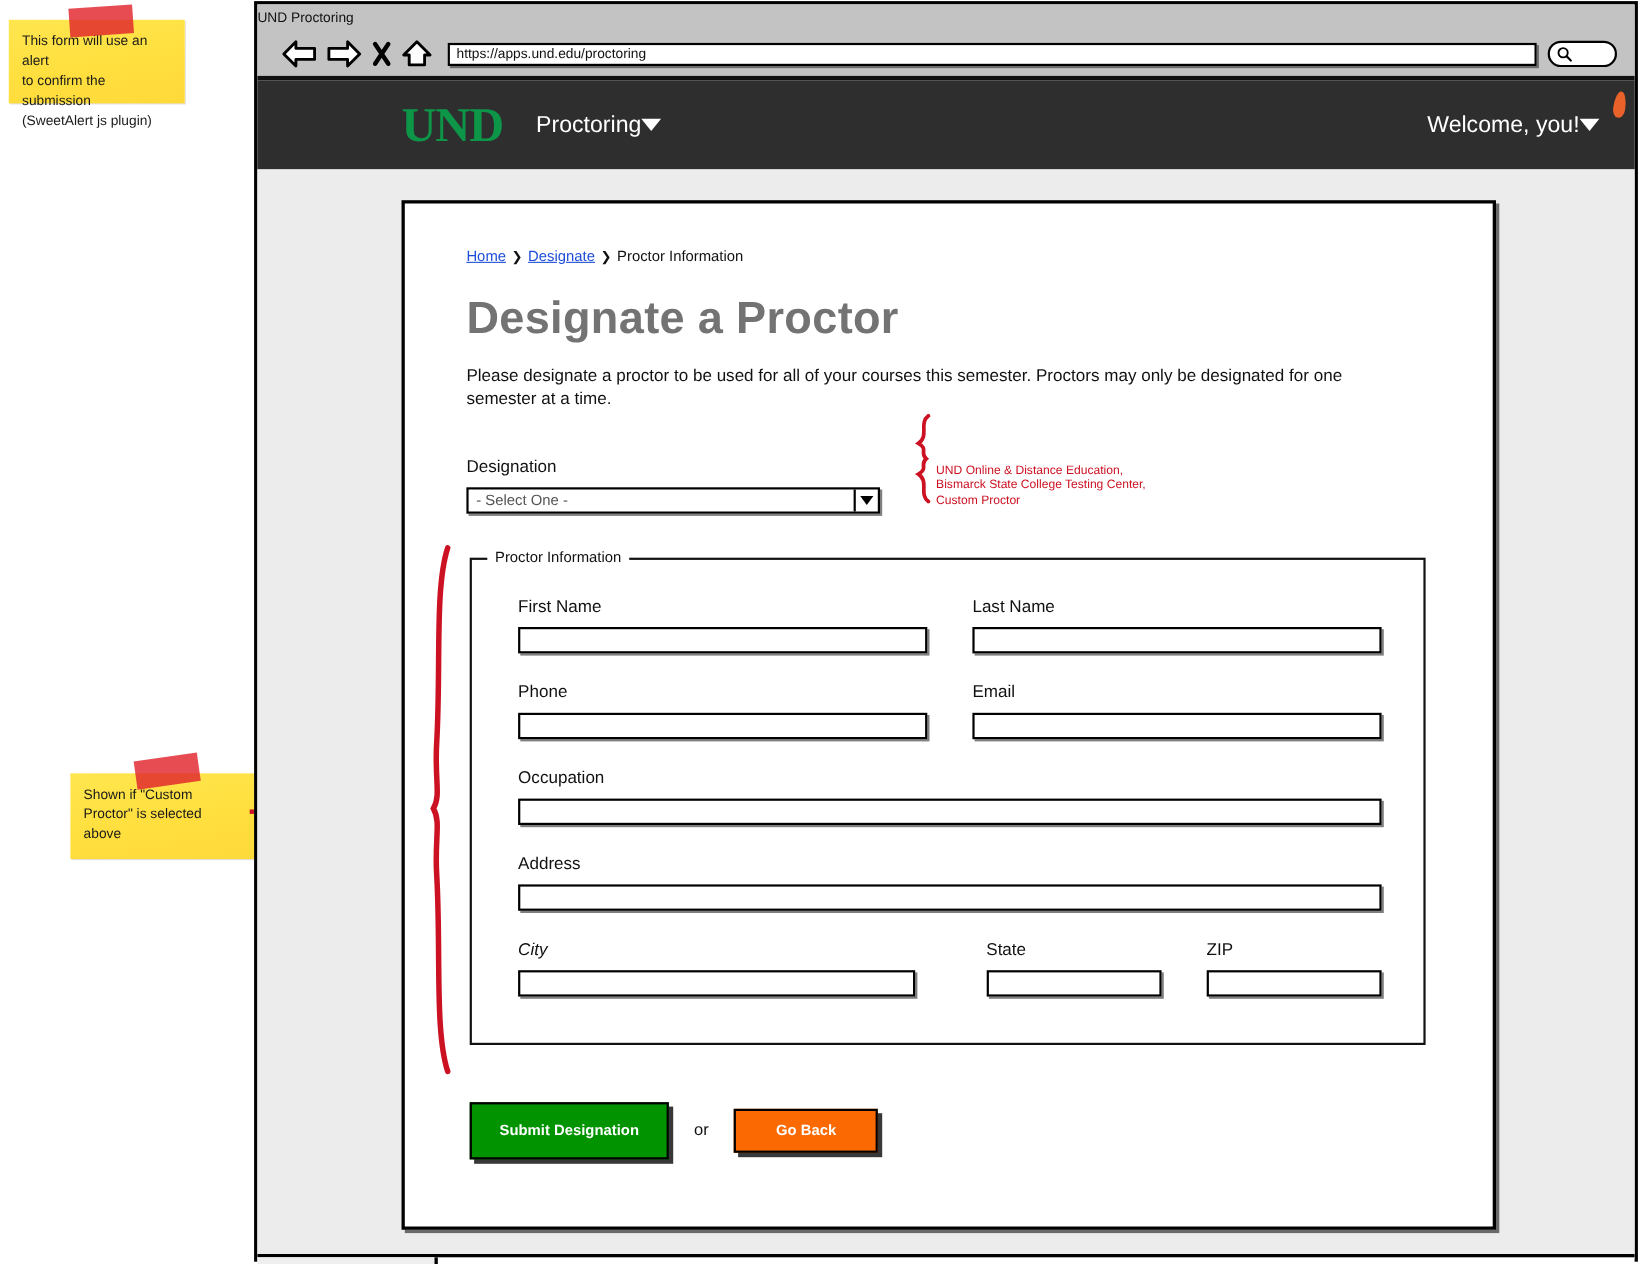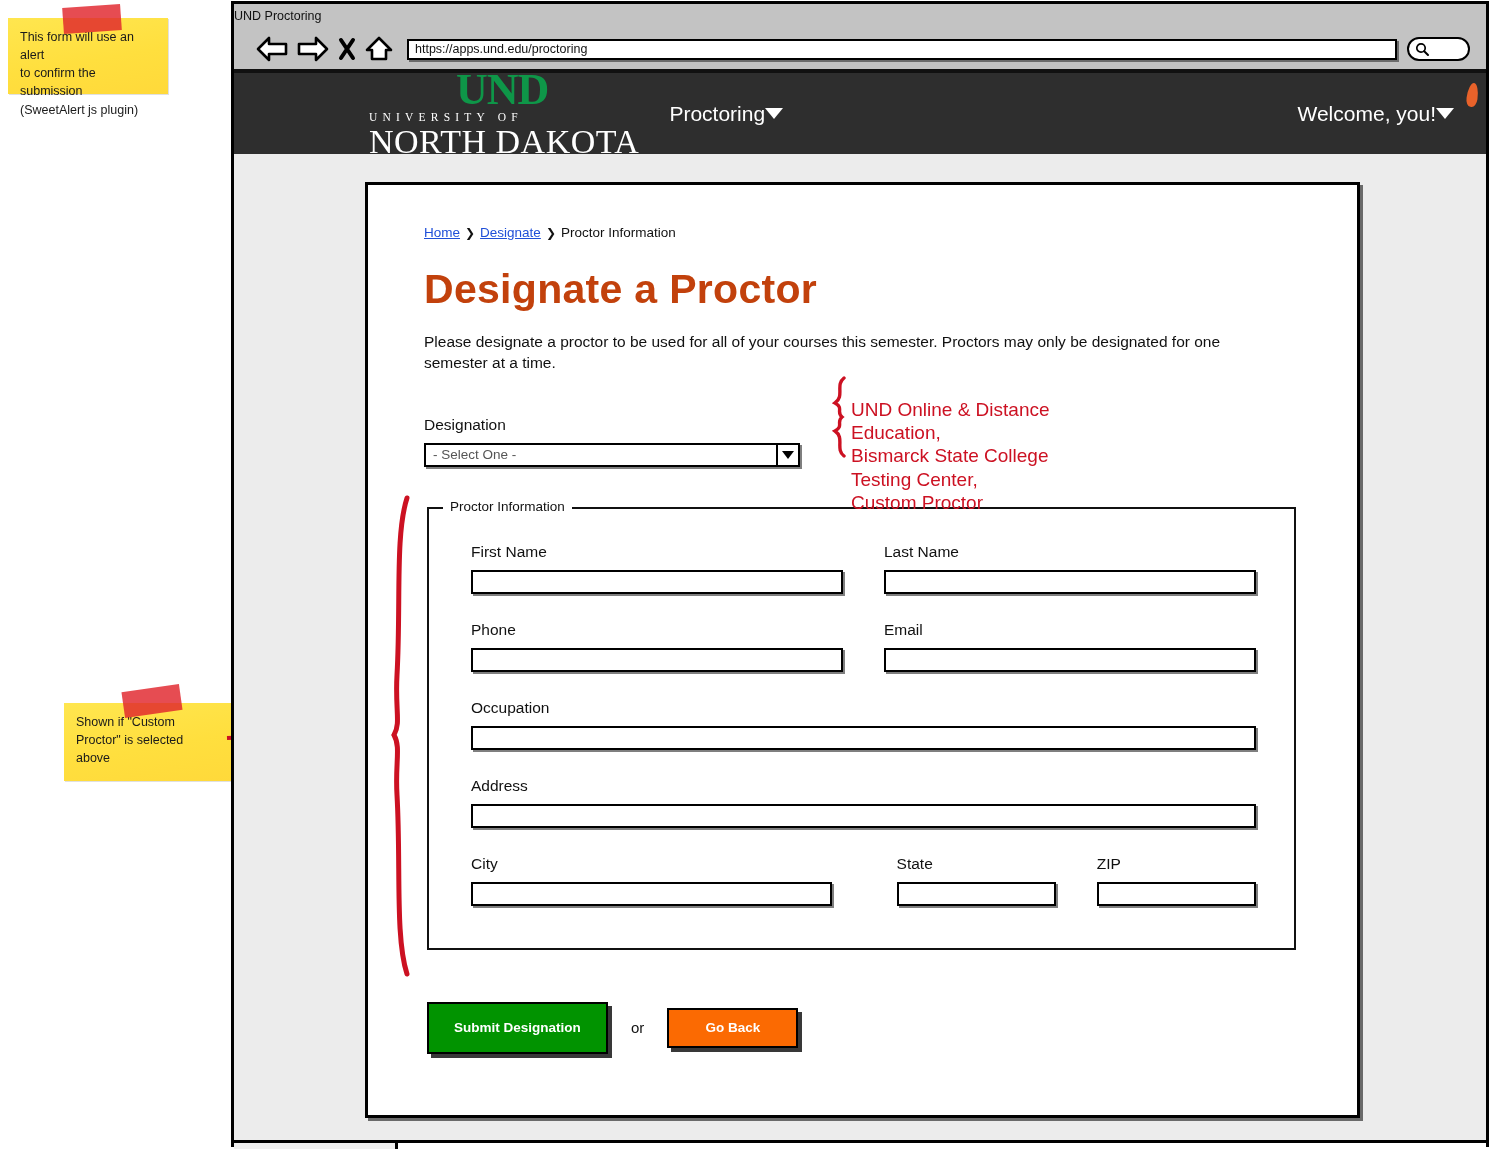--- a/index.html
+++ b/index.html
@@ -192,21 +192,21 @@
     color: #1f4fd8;
     text-decoration: underline;
   }
   .breadcrumb .sep {
     color: #111;
     margin: 0 5px;
     font-size: 12px;
   }
   .page-title {
     font-size: 41px;
-    color: #c2410c;
+    color: #737373;
     margin: 0 0 18px 0;
     font-weight: bold;
     letter-spacing: 0.3px;
   }
   .page-desc {
     font-size: 15.5px;
     color: #111;
     line-height: 1.38;
     max-width: 862px;
     margin: 0 0 42px 0;
@@ -262,21 +262,21 @@
     left: 14px;
     background: #fff;
     padding: 0 7px;
     font-size: 13.5px;
     color: #111;
   }
   .row { display: flex; margin-bottom: 27px; }
   .col-half { width: 376px; }
   .col-half + .col-half { margin-left: 41px; }
   .col-full { width: 791px; }
-  .col-city { width: 376px; }
+  .col-city { width: 376px; font-style: italic; }
   .col-state { width: 166px; margin-left: 65px; }
   .col-zip { width: 166px; margin-left: 41px; }
 
   
   .btn-row {
     display: flex;
     align-items: center;
     margin: 52px 0 0 3px;
   }
   .btn {
@@ -308,23 +308,24 @@
     width: 164px; height: 28px;
     background: #efefef;
     border-right: 3px solid #000;
     box-sizing: border-box;
   }
 
   
   .anno-red-text {
     position: absolute;
     color: #cc1122;
-    font-size: 19px;
+    font-size: 11px;
     line-height: 1.22;
     white-space: pre-line;
+    margin-top: 24px;
   }
   .anno-svg { position: absolute; pointer-events: none; }
 </style>
 </head>
 <body>
 
 <div id="canvas">
 
   <div class="sticky" style="left:8px; top:18px; width:160px; height:76px;">
     <span class="note-text">This form will use an alert
@@ -376,24 +377,20 @@
           <circle cx="6" cy="6" r="4.2" fill="none" stroke="#000" stroke-width="1.7"></circle>
           <path d="M9.2,9.2 L13,13" stroke="#000" stroke-width="2" stroke-linecap="round"></path>
         </svg>
       </div>
     </div>
 
     <div class="site-header">
       <div class="und-logo">
         <span class="mark">UND</span>
         <span class="flame"></span>
-        <span class="words">
-          <span class="l1">UNIVERSITY OF</span>
-          <span class="l2">NORTH DAKOTA</span>
-        </span>
       </div>
 
       <div class="nav-item">
         <span>Proctoring</span>
         <span class="caret"></span>
       </div>
 
       <div class="nav-item nav-right">
         <span>Welcome, you!</span>
         <span class="caret"></span>

